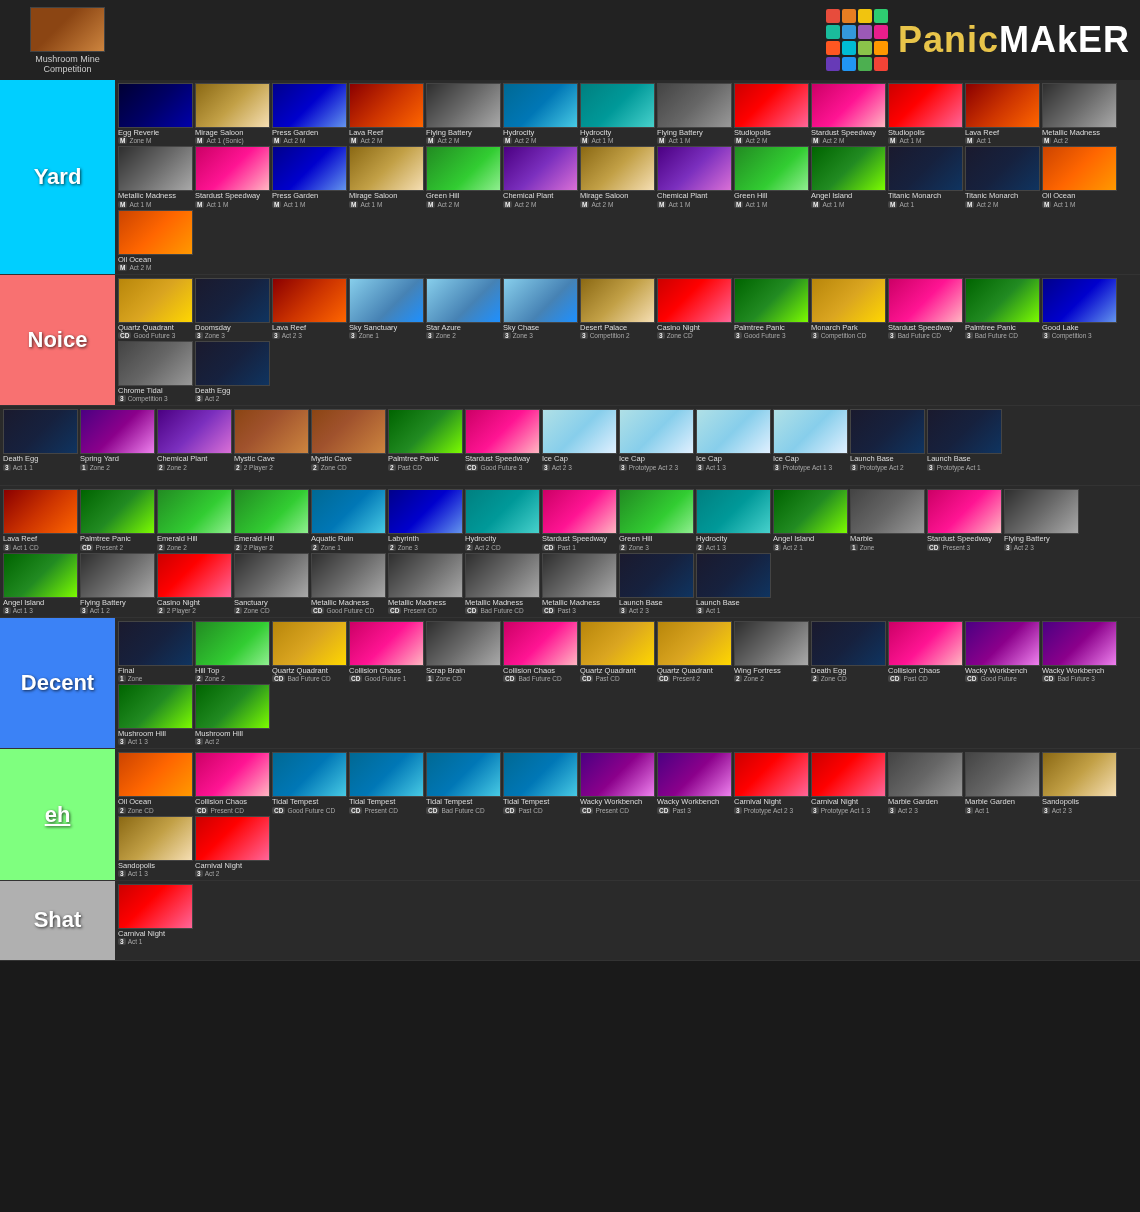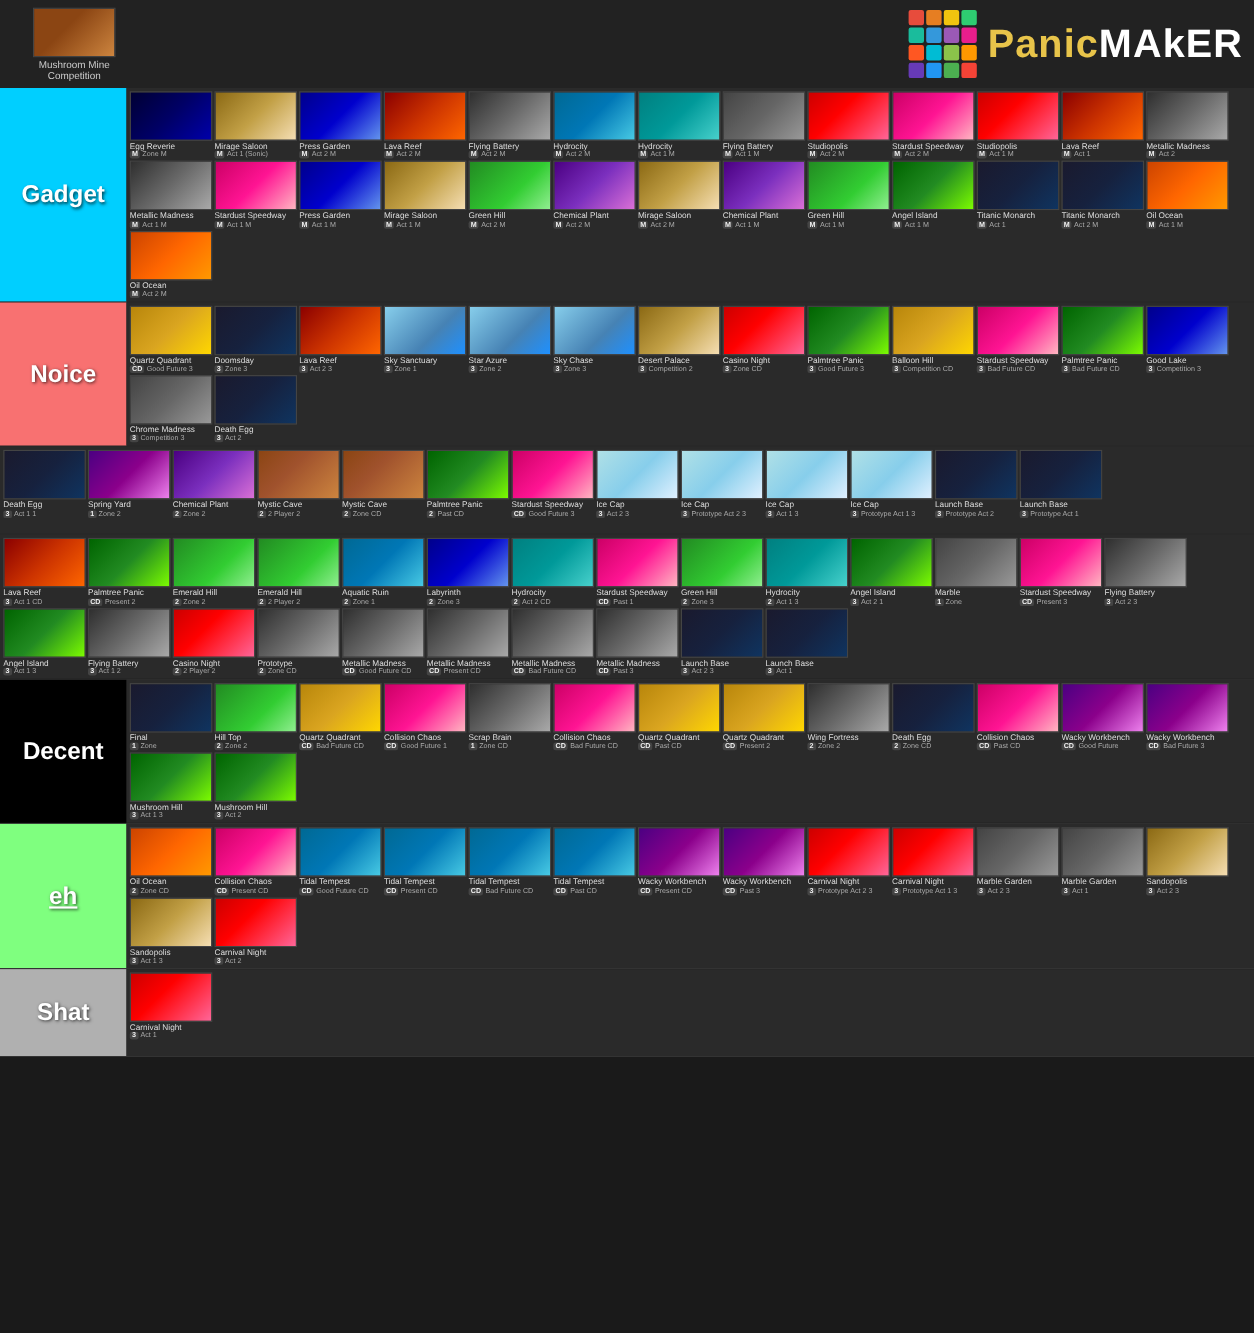--- a/index.html
+++ b/index.html
@@ -193,21 +193,21 @@
           <div class="logo-cell" style="background: rgb(244, 67, 54);"></div>
         </div>
       <div class="logo-text">
         <span class="tier">Panic</span><span class="maker">MAkER</span>
       </div>
     </div>
   </div>
 
   <div id="tiers-container">
       <div class="tier-row">
-        <div class="tier-label" style="background: rgb(0, 207, 255);">Gadget</div>
+        <div class="tier-label" style="background: rgb(0, 207, 255);">Yard</div>
         <div class="tier-content">
           <div class="stage-card">
             <div class="stage-thumb thumb-space" style="background: linear-gradient(135deg, rgb(0, 0, 51) 0%, rgb(0, 0, 102) 50%, rgb(0, 0, 170) 100%);"></div>
             <div class="stage-name">Egg Reverie</div>
             <div class="stage-sub">
               <span class="stage-badge">M</span>
               <span style="font-size: 6.5px; color: rgb(170, 170, 170);">Zone M</span>
             </div>
           </div>
           <div class="stage-card">
@@ -490,21 +490,21 @@
           <div class="stage-card">
             <div class="stage-thumb thumb-forest" style="background: linear-gradient(135deg, rgb(0, 100, 0) 0%, rgb(34, 139, 34) 50%, rgb(124, 252, 0) 100%);"></div>
             <div class="stage-name">Palmtree Panic</div>
             <div class="stage-sub">
               <span class="stage-badge">3</span>
               <span style="font-size: 6.5px; color: rgb(170, 170, 170);">Good Future 3</span>
             </div>
           </div>
           <div class="stage-card">
             <div class="stage-thumb thumb-yellow" style="background: linear-gradient(135deg, rgb(184, 134, 11) 0%, rgb(218, 165, 32) 50%, rgb(255, 215, 0) 100%);"></div>
-            <div class="stage-name">Balloon Hill</div>
+            <div class="stage-name">Monarch Park</div>
             <div class="stage-sub">
               <span class="stage-badge">3</span>
               <span style="font-size: 6.5px; color: rgb(170, 170, 170);">Competition CD</span>
             </div>
           </div>
           <div class="stage-card">
             <div class="stage-thumb thumb-pink" style="background: linear-gradient(135deg, rgb(204, 0, 102) 0%, rgb(255, 20, 147) 50%, rgb(255, 182, 193) 100%);"></div>
             <div class="stage-name">Stardust Speedway</div>
             <div class="stage-sub">
               <span class="stage-badge">3</span>
@@ -522,21 +522,21 @@
           <div class="stage-card">
             <div class="stage-thumb thumb-blue" style="background: linear-gradient(135deg, rgb(0, 0, 139) 0%, rgb(0, 0, 205) 50%, rgb(100, 149, 237) 100%);"></div>
             <div class="stage-name">Good Lake</div>
             <div class="stage-sub">
               <span class="stage-badge">3</span>
               <span style="font-size: 6.5px; color: rgb(170, 170, 170);">Competition 3</span>
             </div>
           </div>
           <div class="stage-card">
             <div class="stage-thumb thumb-grey" style="background: linear-gradient(135deg, rgb(68, 68, 68) 0%, rgb(102, 102, 102) 50%, rgb(153, 153, 153) 100%);"></div>
-            <div class="stage-name">Chrome Madness</div>
+            <div class="stage-name">Chrome Tidal</div>
             <div class="stage-sub">
               <span class="stage-badge">3</span>
               <span style="font-size: 6.5px; color: rgb(170, 170, 170);">Competition 3</span>
             </div>
           </div>
           <div class="stage-card">
             <div class="stage-thumb thumb-dark" style="background: linear-gradient(135deg, rgb(26, 26, 46) 0%, rgb(22, 33, 62) 50%, rgb(15, 52, 96) 100%);"></div>
             <div class="stage-name">Death Egg</div>
             <div class="stage-sub">
               <span class="stage-badge">3</span>
@@ -786,21 +786,21 @@
           <div class="stage-card">
             <div class="stage-thumb thumb-casino" style="background: linear-gradient(135deg, rgb(204, 0, 0) 0%, rgb(255, 0, 0) 40%, rgb(255, 102, 153) 100%);"></div>
             <div class="stage-name">Casino Night</div>
             <div class="stage-sub">
               <span class="stage-badge">2</span>
               <span style="font-size: 6.5px; color: rgb(170, 170, 170);">2 Player 2</span>
             </div>
           </div>
           <div class="stage-card">
             <div class="stage-thumb thumb-metal" style="background: linear-gradient(135deg, rgb(47, 47, 47) 0%, rgb(105, 105, 105) 50%, rgb(169, 169, 169) 100%);"></div>
-            <div class="stage-name">Prototype</div>
+            <div class="stage-name">Sanctuary</div>
             <div class="stage-sub">
               <span class="stage-badge">2</span>
               <span style="font-size: 6.5px; color: rgb(170, 170, 170);">Zone CD</span>
             </div>
           </div>
           <div class="stage-card">
             <div class="stage-thumb thumb-metal" style="background: linear-gradient(135deg, rgb(47, 47, 47) 0%, rgb(105, 105, 105) 50%, rgb(169, 169, 169) 100%);"></div>
             <div class="stage-name">Metallic Madness</div>
             <div class="stage-sub">
               <span class="stage-badge">CD</span>
@@ -843,21 +843,21 @@
             <div class="stage-thumb thumb-dark" style="background: linear-gradient(135deg, rgb(26, 26, 46) 0%, rgb(22, 33, 62) 50%, rgb(15, 52, 96) 100%);"></div>
             <div class="stage-name">Launch Base</div>
             <div class="stage-sub">
               <span class="stage-badge">3</span>
               <span style="font-size: 6.5px; color: rgb(170, 170, 170);">Act 1</span>
             </div>
           </div>
         </div>
       </div>
       <div class="tier-row">
-        <div class="tier-label" style="background: #000000;">Decent</div>
+        <div class="tier-label" style="background: #3b82f6;">Decent</div>
         <div class="tier-content">
           <div class="stage-card">
             <div class="stage-thumb thumb-dark" style="background: linear-gradient(135deg, rgb(26, 26, 46) 0%, rgb(22, 33, 62) 50%, rgb(15, 52, 96) 100%);"></div>
             <div class="stage-name">Final</div>
             <div class="stage-sub">
               <span class="stage-badge">1</span>
               <span style="font-size: 6.5px; color: rgb(170, 170, 170);">Zone</span>
             </div>
           </div>
           <div class="stage-card">

